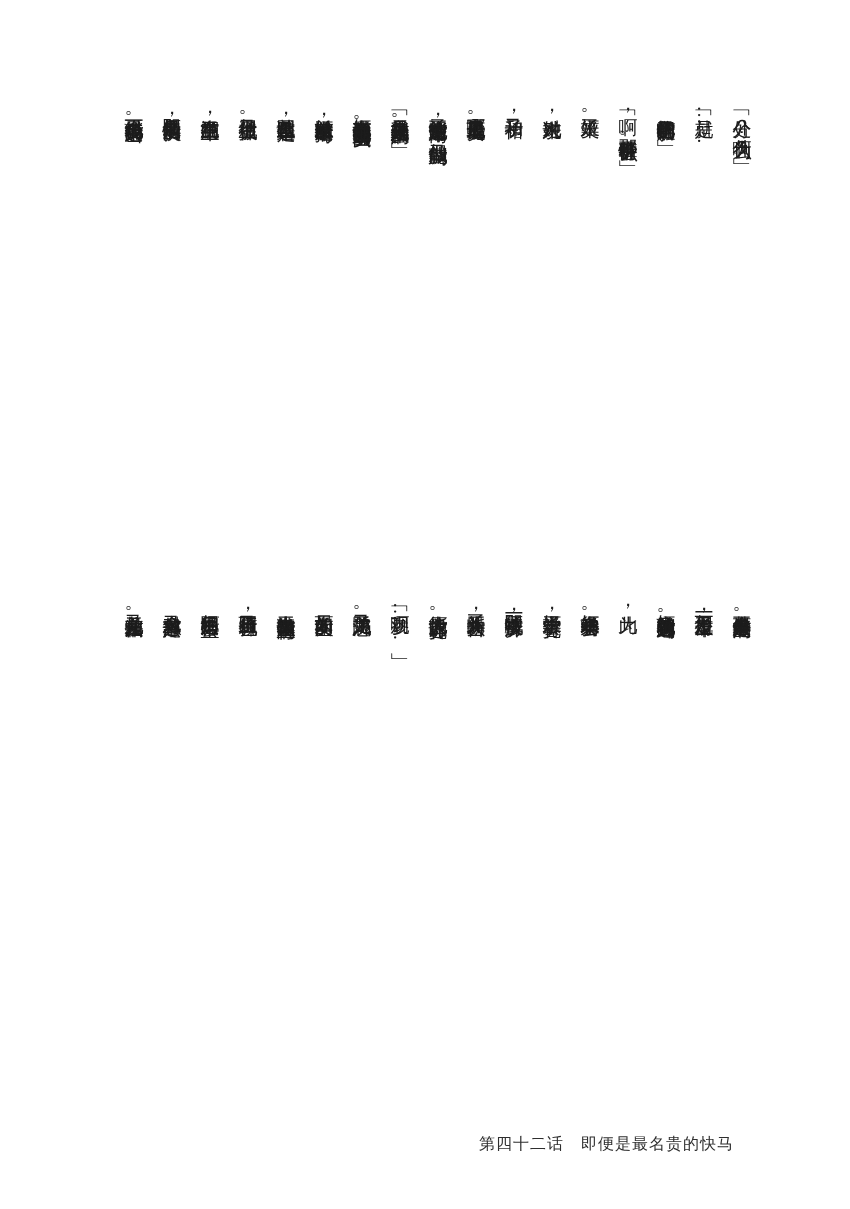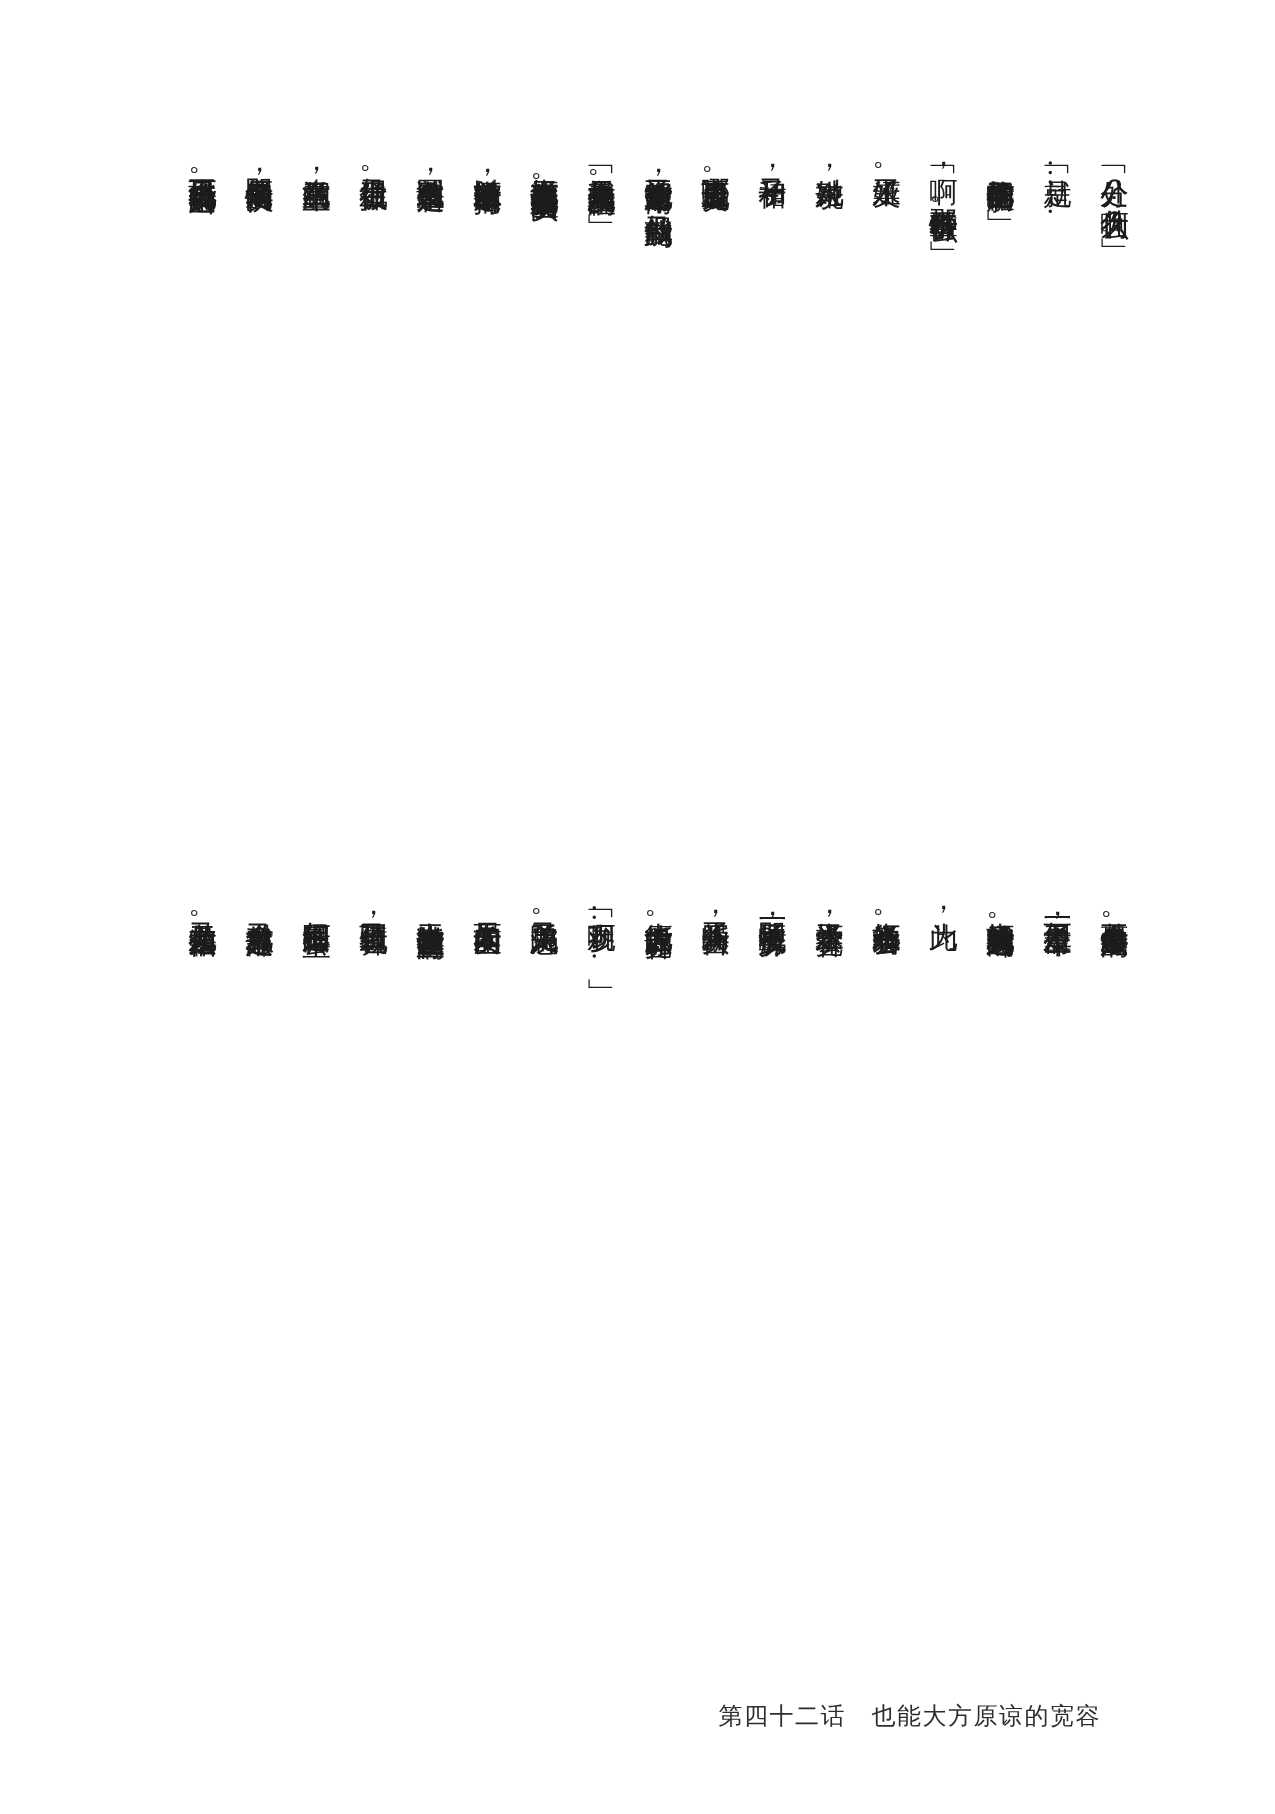--- a/index.html
+++ b/index.html
@@ -105,16 +105,16 @@
       <div class="vcol">「参观啊……」</div>
       <div class="vcol">马龙陷入了沉思。</div>
       <div class="vcol">如果面前的女生</div>
       <div class="vcol">出生于被誉为诞生在马背上的</div>
       <div class="vcol">骑马王国也就算了，</div>
       <div class="vcol">但是迪阿姆帝国公主</div>
       <div class="vcol">会对马术部感兴趣？</div>
       <div class="vcol">马龙实在是无法相信。</div>
     </div>
 
-  <div class="footer-title">第四十二话　也能大方原谅的宽容</div>
+  <div class="footer-title">第四十二话　即便是最名贵的快马</div>
 
 
 </div>
 
 </body></html>

